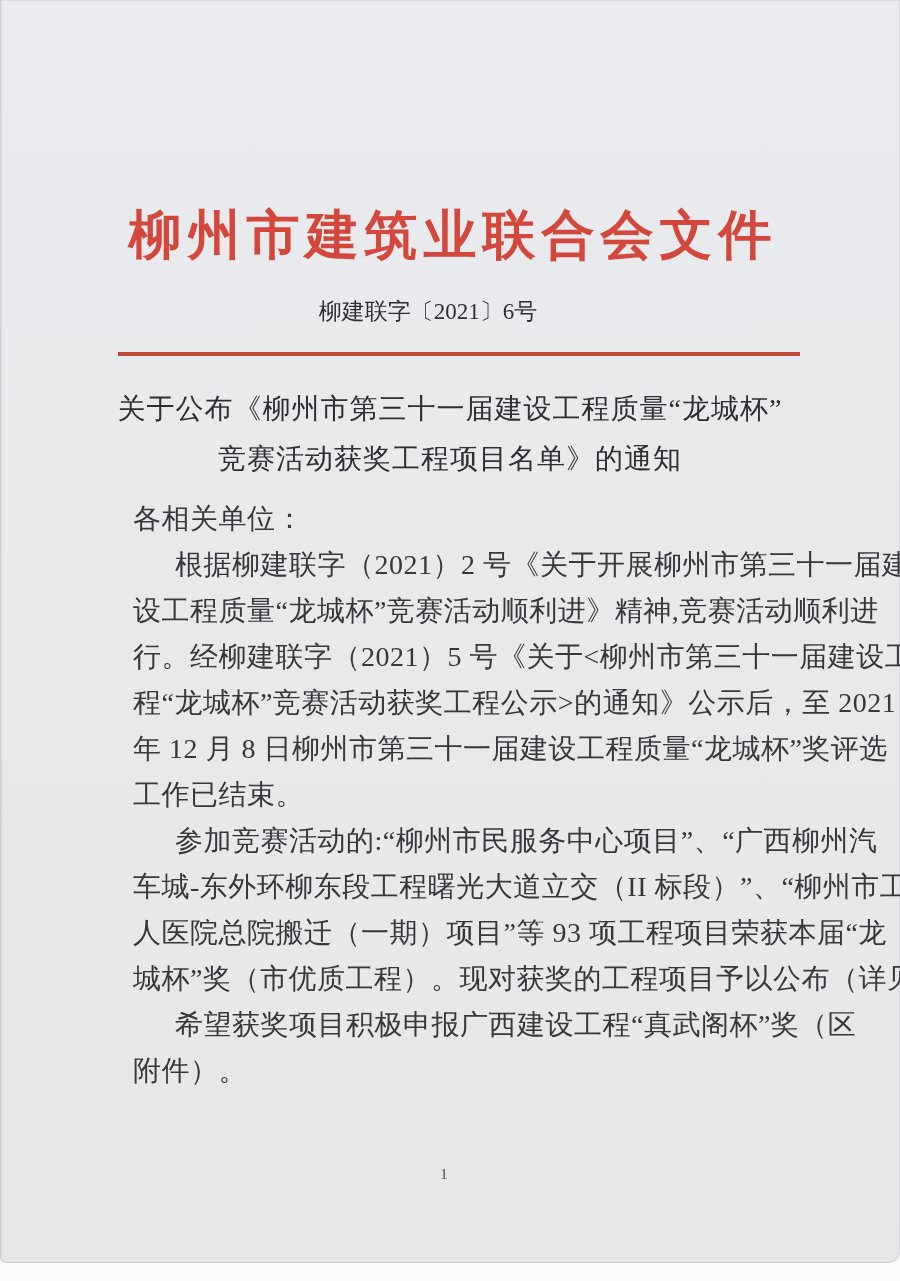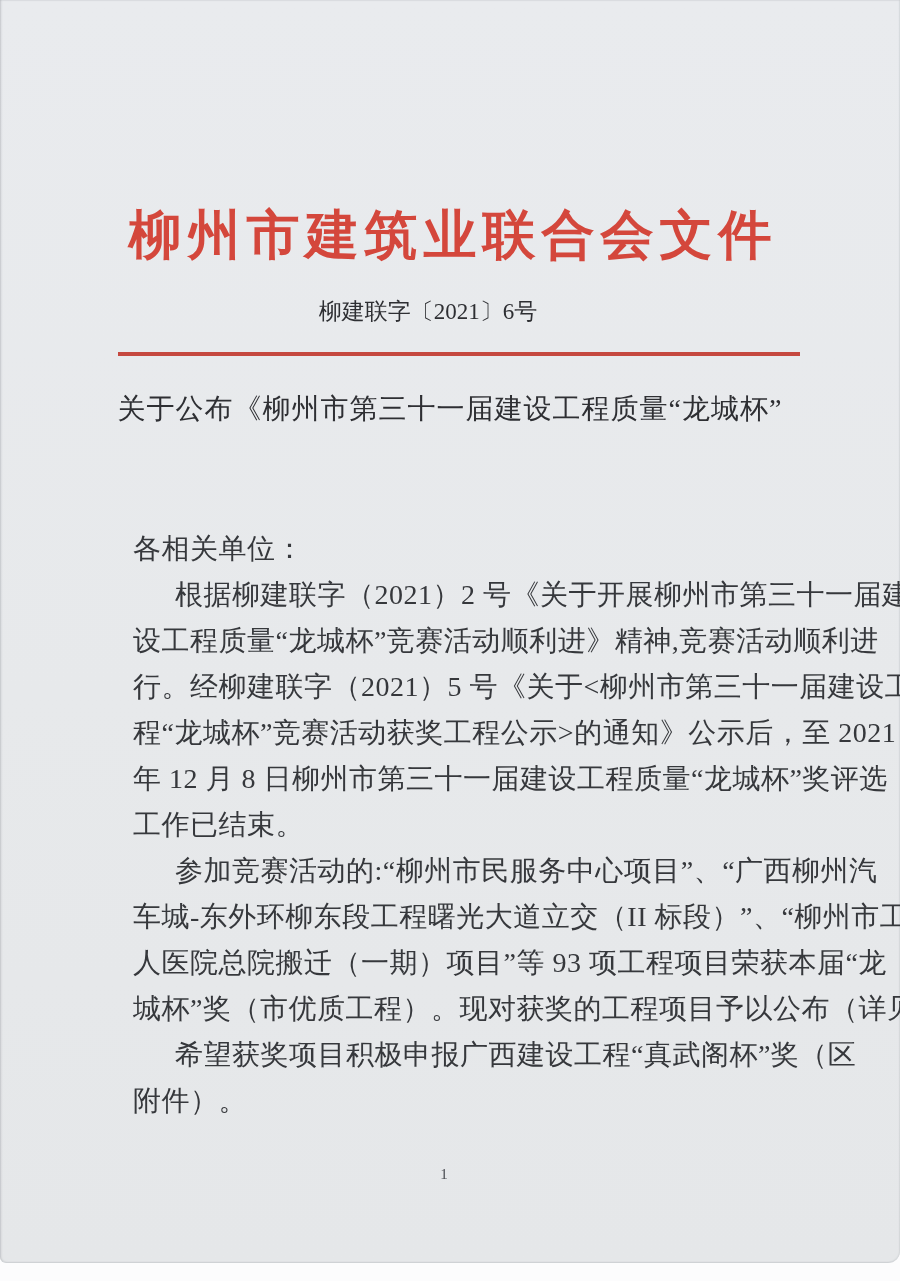--- a/index.html
+++ b/index.html
@@ -65,21 +65,21 @@
     left: 0; right: 0;
     text-align: center;
     font-size: 28px;
     font-weight: normal;
     line-height: 50px;
     color: #2e2f33;
     letter-spacing: 1px;
   }
   .body-text {
     position: absolute;
-    top: 526px;
+    top: 496px;
     left: 133px;
     width: 660px;
     font-size: 28px;
     line-height: 46px;
     color: #36383c;
     letter-spacing: 0.5px;
   }
   .body-line {
     white-space: nowrap;
   }
@@ -112,20 +112,21 @@
   <div class="paper">
 
     <div class="header-title">柳州市建筑业联合会文件</div>
 
     <div class="doc-number">柳建联字〔2021〕6号</div>
 
     <div class="red-line"></div>
 
     <div class="notice-title">
       <div>关于公布《柳州市第三十一届建设工程质量“龙城杯”</div>
+      <div>竞赛活动获奖工程项目名单》的通知</div>
     </div>
 
     <div class="body-text">
       <div class="body-line">各相关单位：</div>
       <div class="body-line indent">根据柳建联字（2021）2 号《关于开展柳州市第三十一届建</div>
       <div class="body-line">设工程质量“龙城杯”竞赛活动顺利进》精神,竞赛活动顺利进</div>
       <div class="body-line">行。经柳建联字（2021）5 号《关于&lt;柳州市第三十一届建设工</div>
       <div class="body-line">程“龙城杯”竞赛活动获奖工程公示&gt;的通知》公示后，至 2021</div>
       <div class="body-line">年 12 月 8 日柳州市第三十一届建设工程质量“龙城杯”奖评选</div>
       <div class="body-line">工作已结束。</div>

